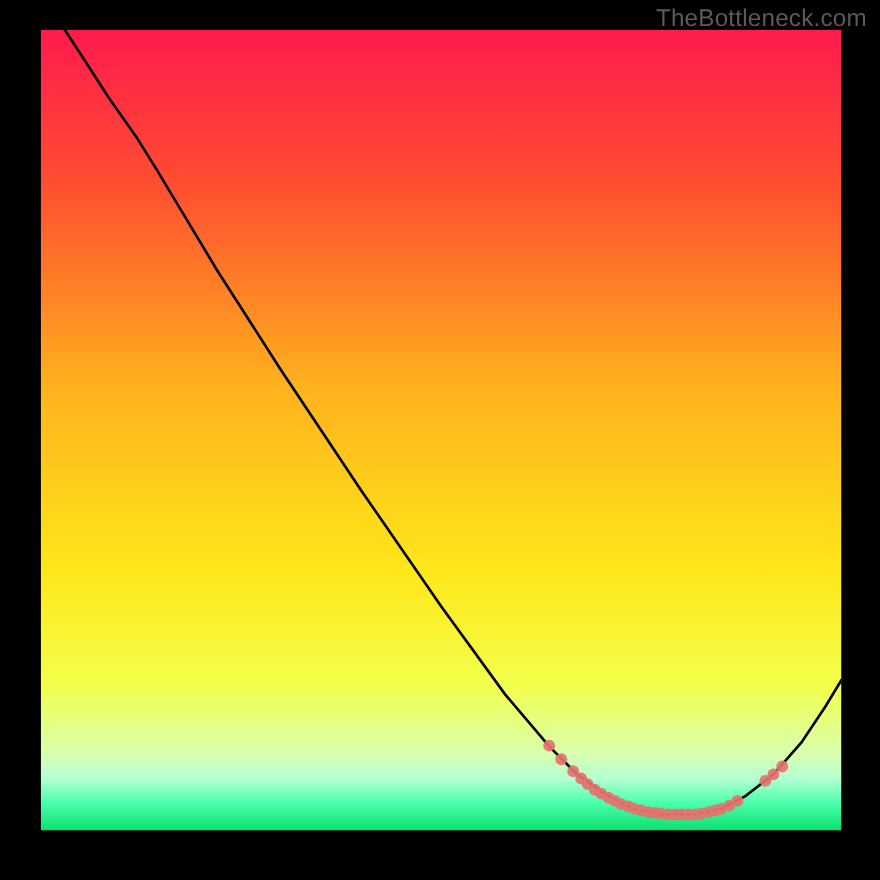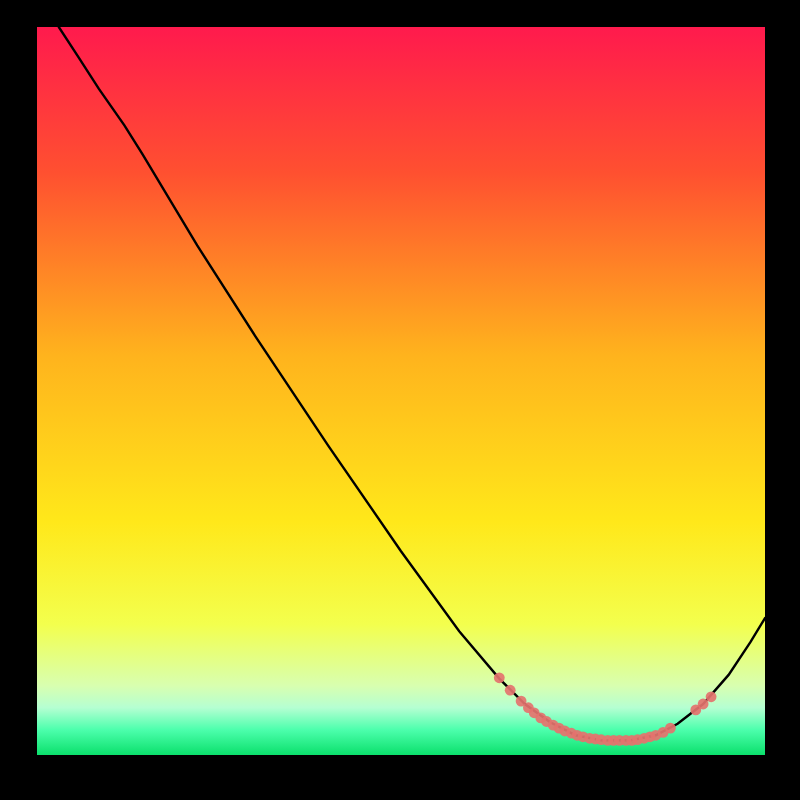--- a/index.html
+++ b/index.html
@@ -36,20 +36,21 @@
     background: #000;
   }
   svg {
     display: block;
   }
 </style>
 </head>
 <body>
 
 <div class="frame">
+  <div class="watermark">TheBottleneck.com</div>
 
   <div class="plot-wrap">
     <svg id="chart-svg" viewBox="0 0 728 728" width="728" height="728">
       <defs>
         <linearGradient id="bg-grad" x1="0" y1="0" x2="0" y2="1">
             <stop offset="0%" stop-color="#ff1a4d"></stop>
             <stop offset="20%" stop-color="#ff5030"></stop>
             <stop offset="45%" stop-color="#ffb31d"></stop>
             <stop offset="68%" stop-color="#ffe81a"></stop>
             <stop offset="82%" stop-color="#f3ff4d"></stop>

